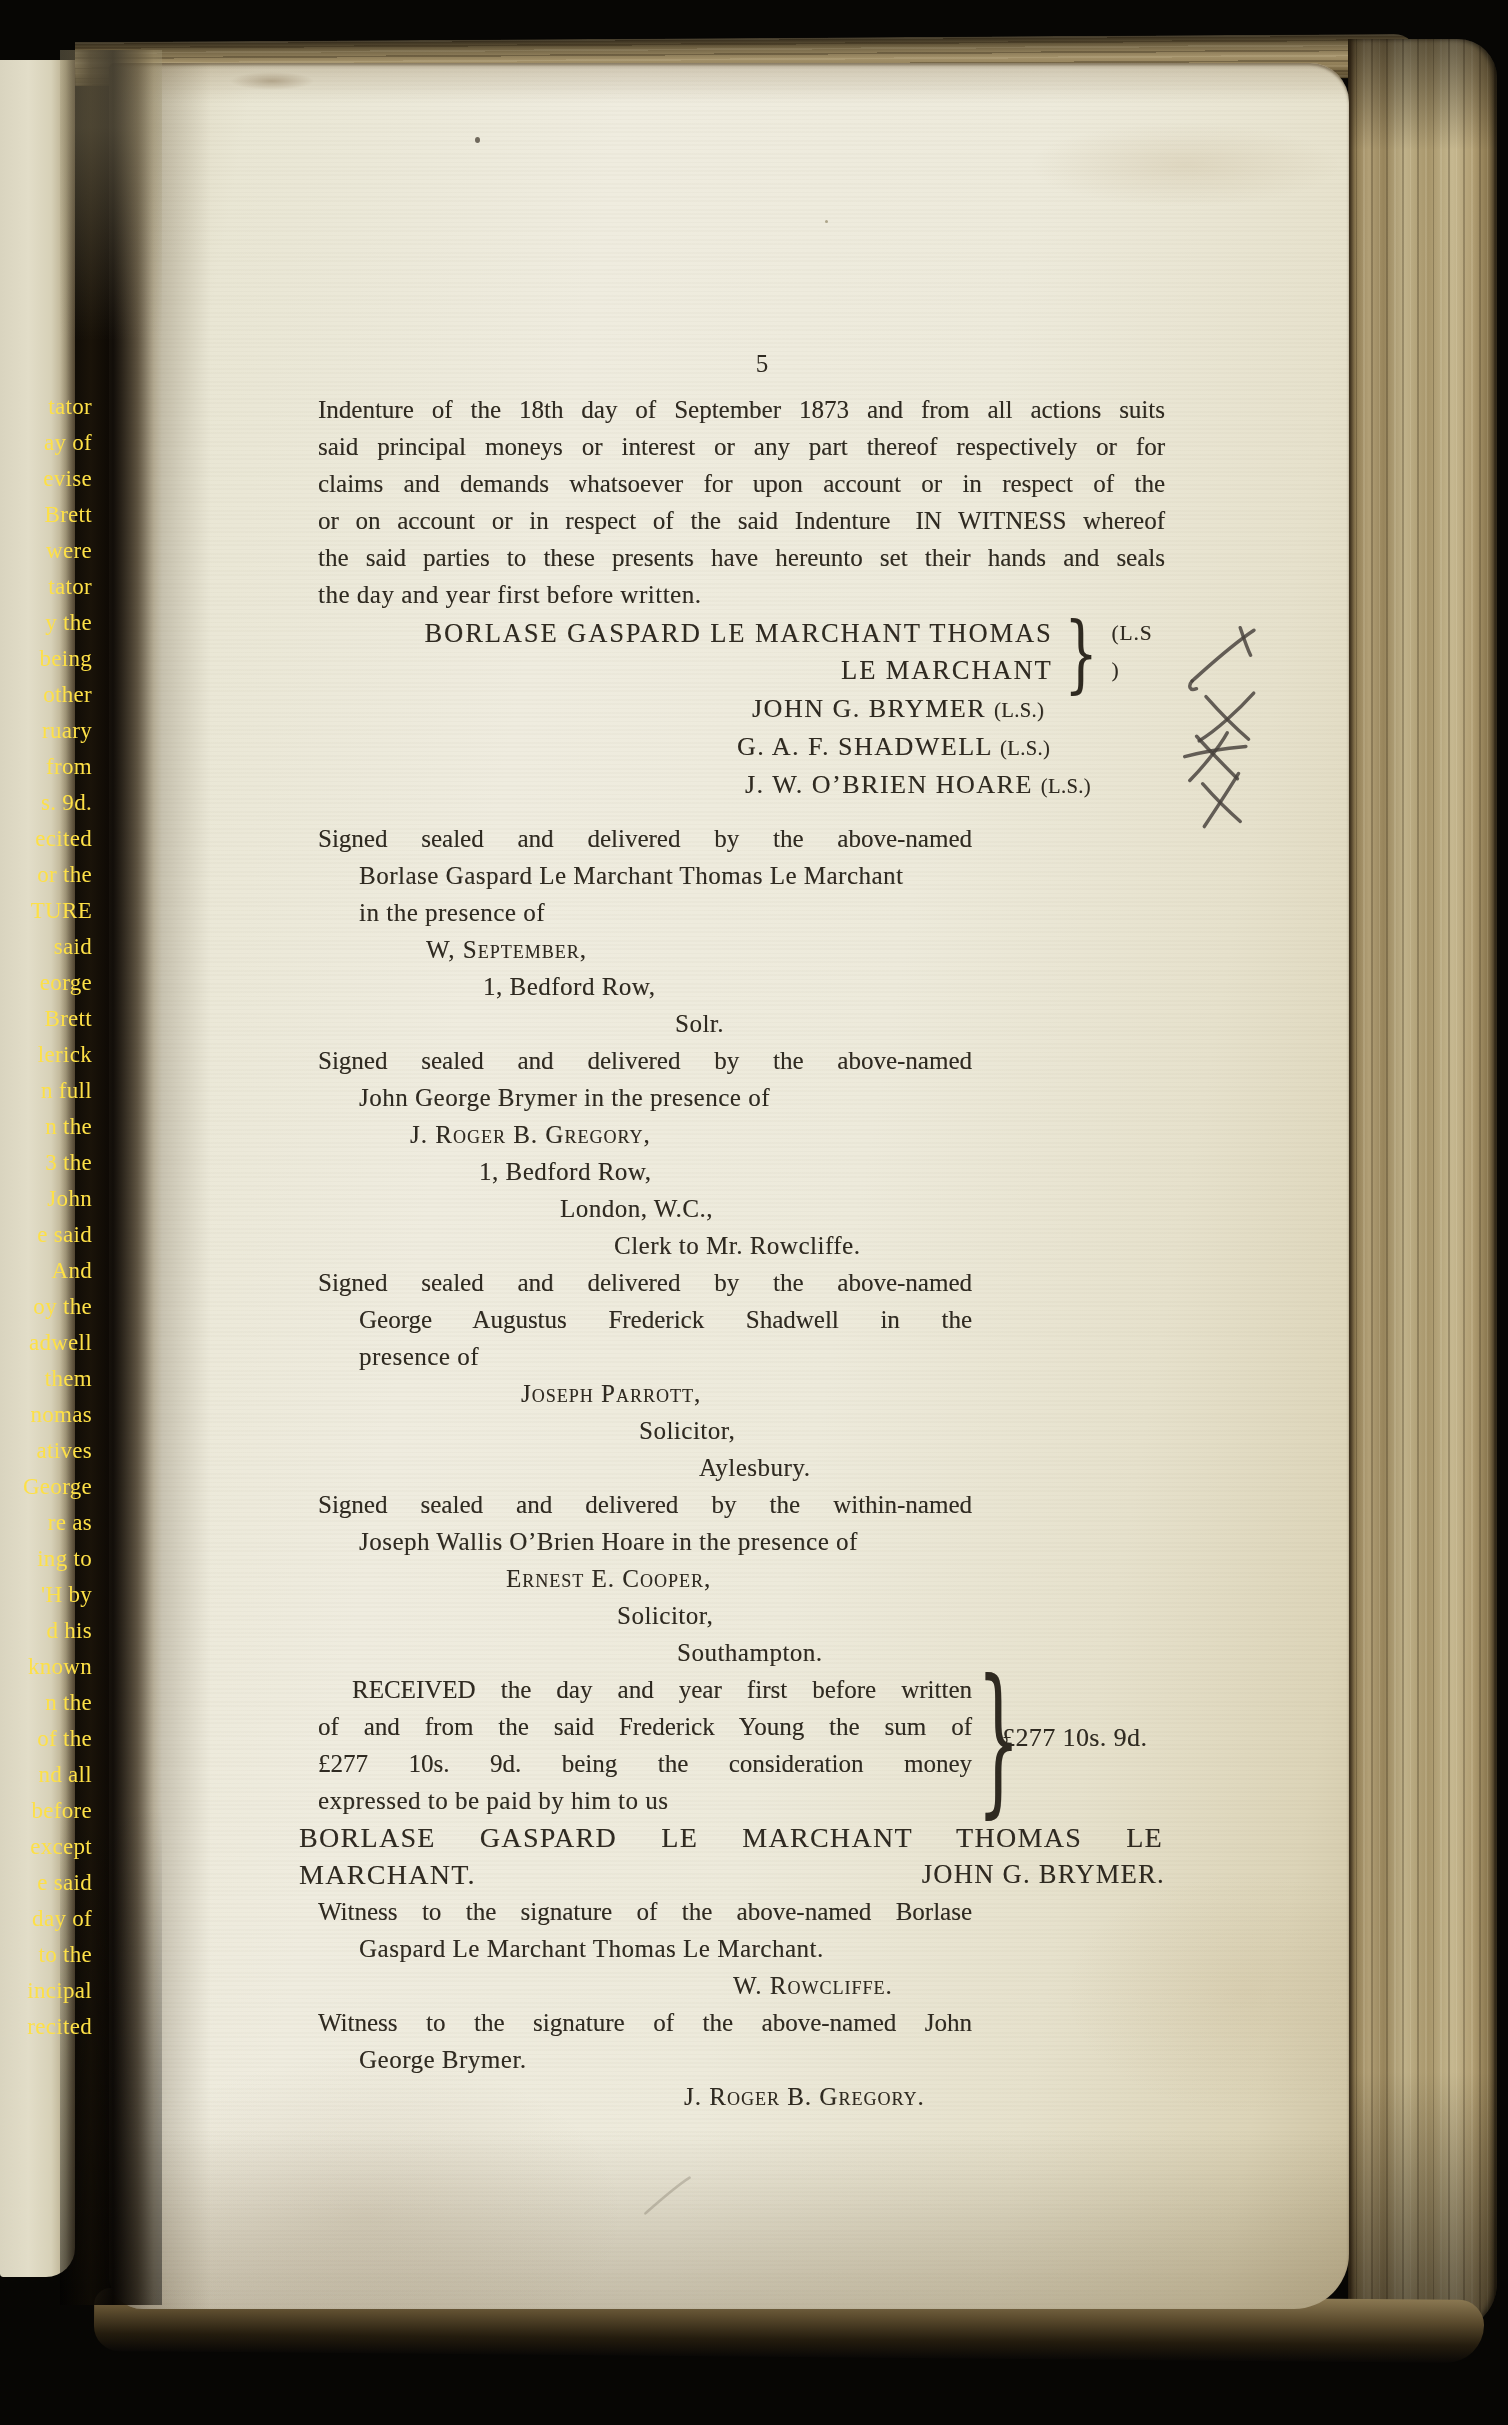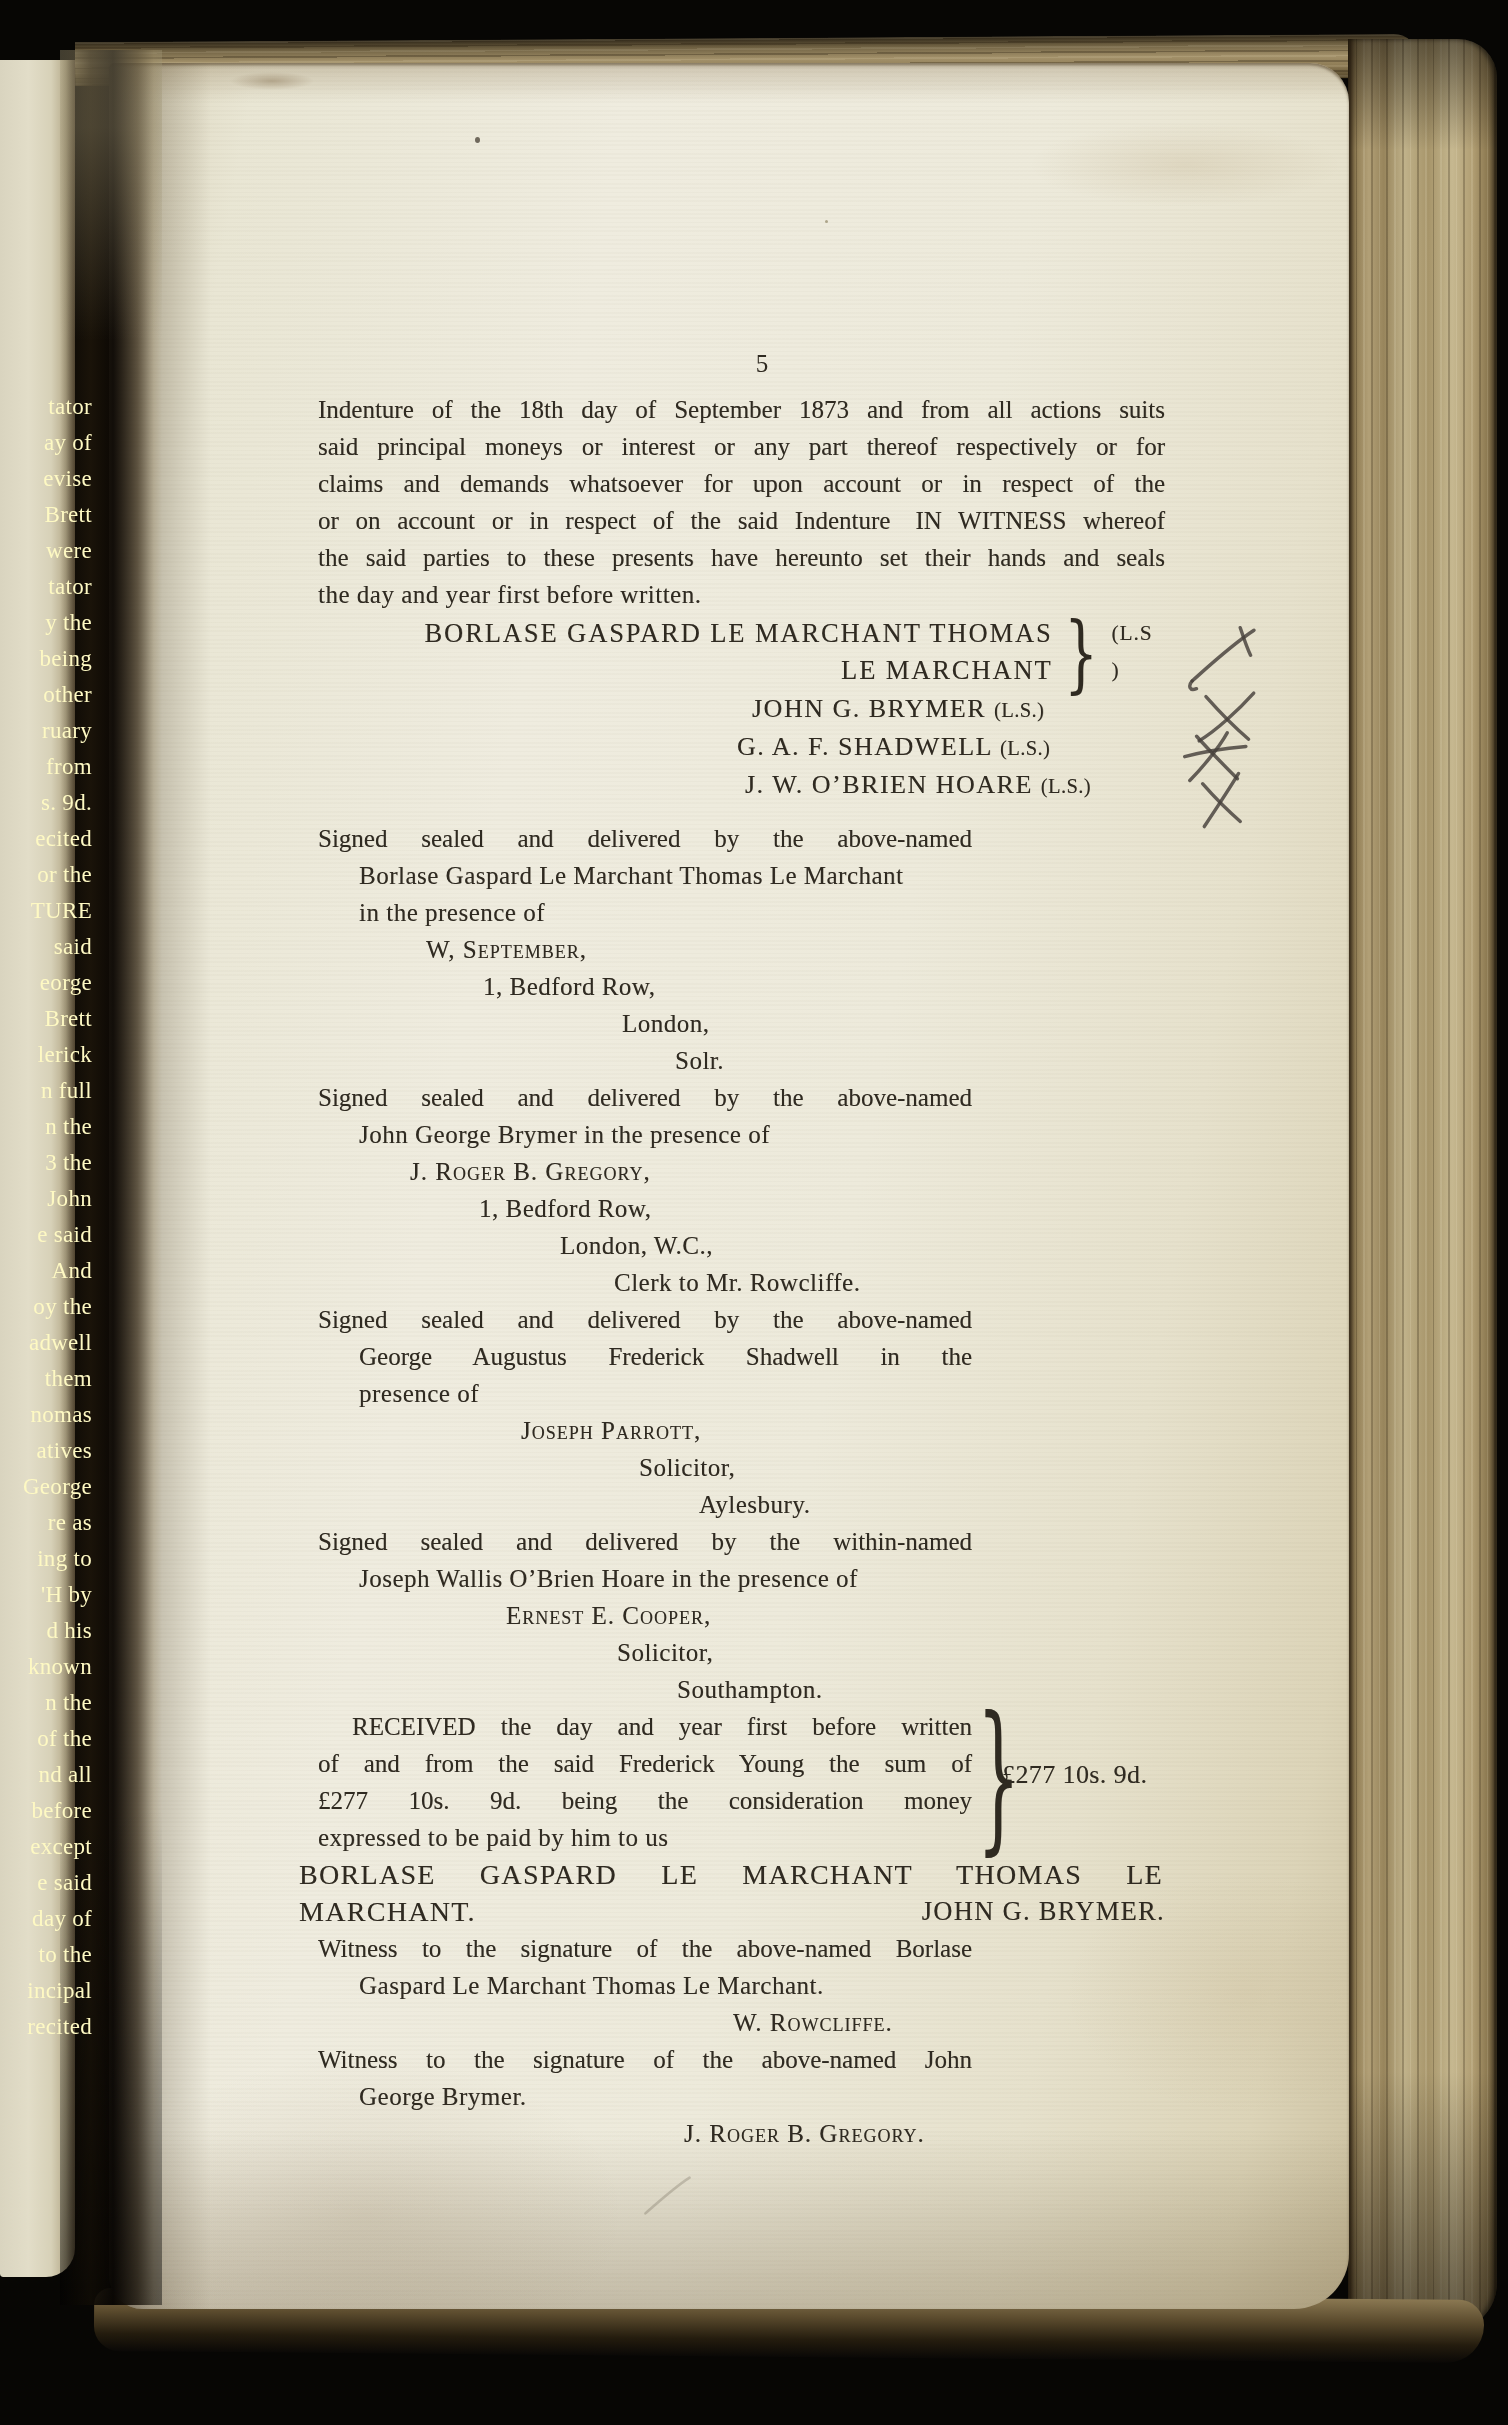--- a/index.html
+++ b/index.html
@@ -65,21 +65,21 @@
   .smudge-top{
     position:absolute;left:212px;top:63px;width:120px;height:36px;
     background:radial-gradient(ellipse 56px 12px at 50% 50%, rgba(110,85,50,.35), rgba(0,0,0,0) 75%);
   }
   .speck-a{position:absolute;left:475px;top:137px;width:5.1px;height:6px;border-radius:50%;background:#3a3226;opacity:.7;}
   .speck-b{position:absolute;left:825px;top:220px;width:3.4px;height:3.4px;border-radius:50%;background:#8a7f5e;opacity:.65;}
 
   
   .frag-col{
     position:absolute;left:0;top:389px;width:92px;text-align:right;
-    font-size:23px;line-height:36px;color:#fef9c3;letter-spacing:0.3px;
+    font-size:23px;line-height:36px;color:#fde047;letter-spacing:0.3px;
   }
   .frag-col div{height:36px;white-space:nowrap;overflow:visible;}
 
   
   .pagenum{position:absolute;left:318px;top:350px;width:888px;text-align:center;font-size:25px;color:#2f2a21;}
   .text-col{
     position:absolute;left:318px;top:391px;width:847px;
     font-size:25px;line-height:37px;color:#2f2a21;
     text-shadow:0.3px 0.3px 0.3px rgba(45,38,25,.35);
   }
@@ -214,21 +214,20 @@
       <span class="ls-small">(L.S.)</span>
     </div>
     <div class="seal-gap"></div>
 
     <div>
       <div class="ln j w766">Signed sealed and delivered by the above-named</div>
       <div class="ln plain" style="padding-left:41px">Borlase Gaspard Le Marchant Thomas Le Marchant</div>
       <div class="ln plain" style="padding-left:41px">in the presence of</div>
       <div class="ln sc" style="padding-left:108px">W, September,</div>
       <div class="ln plain" style="padding-left:165px">1, Bedford Row,</div>
-      <div class="ln plain" style="padding-left:304px">London,</div>
       <div class="ln plain" style="padding-left:357px">Solr.</div>
     </div>
 
     <div>
       <div class="ln j w766">Signed sealed and delivered by the above-named</div>
       <div class="ln plain" style="padding-left:41px">John George Brymer in the presence of</div>
       <div class="ln sc" style="padding-left:92px">J. Roger B. Gregory,</div>
       <div class="ln plain" style="padding-left:161px">1, Bedford Row,</div>
       <div class="ln plain" style="padding-left:242px">London, W.C.,</div>
       <div class="ln plain" style="padding-left:296px">Clerk to Mr. Rowcliffe.</div>

